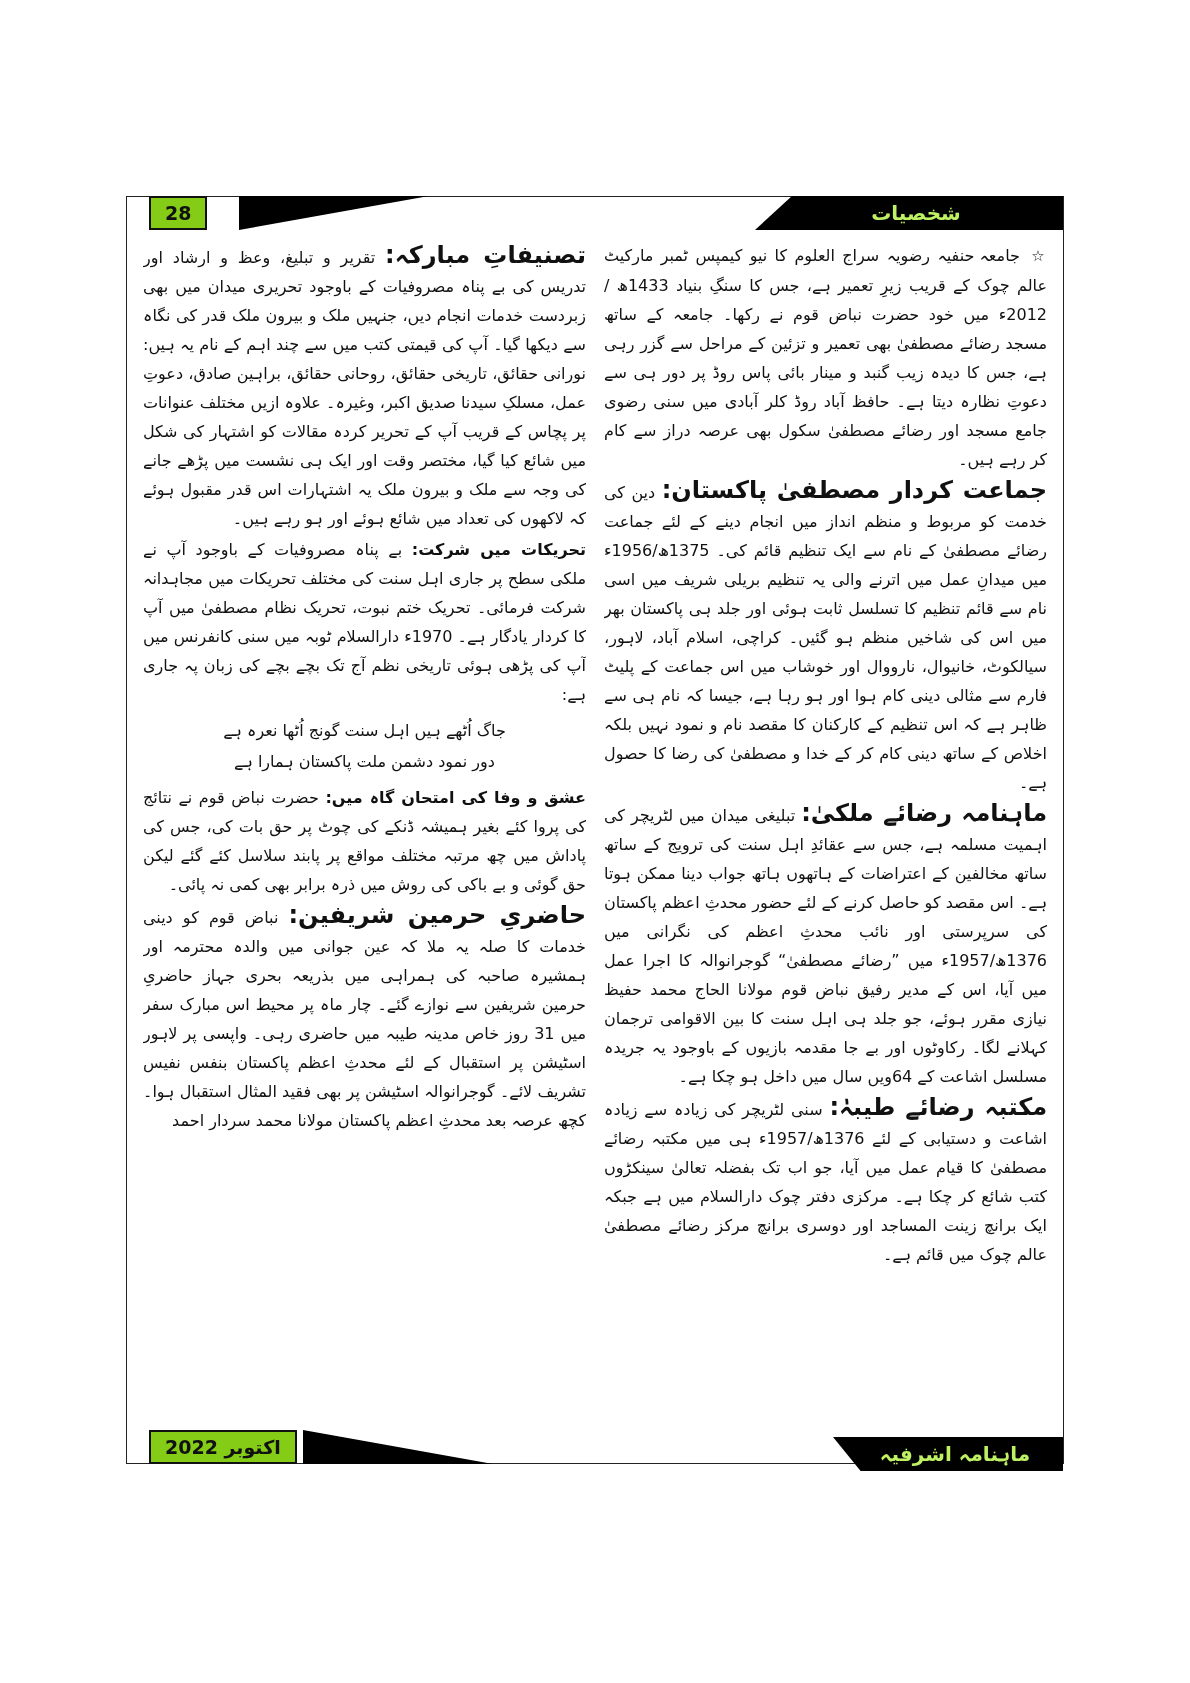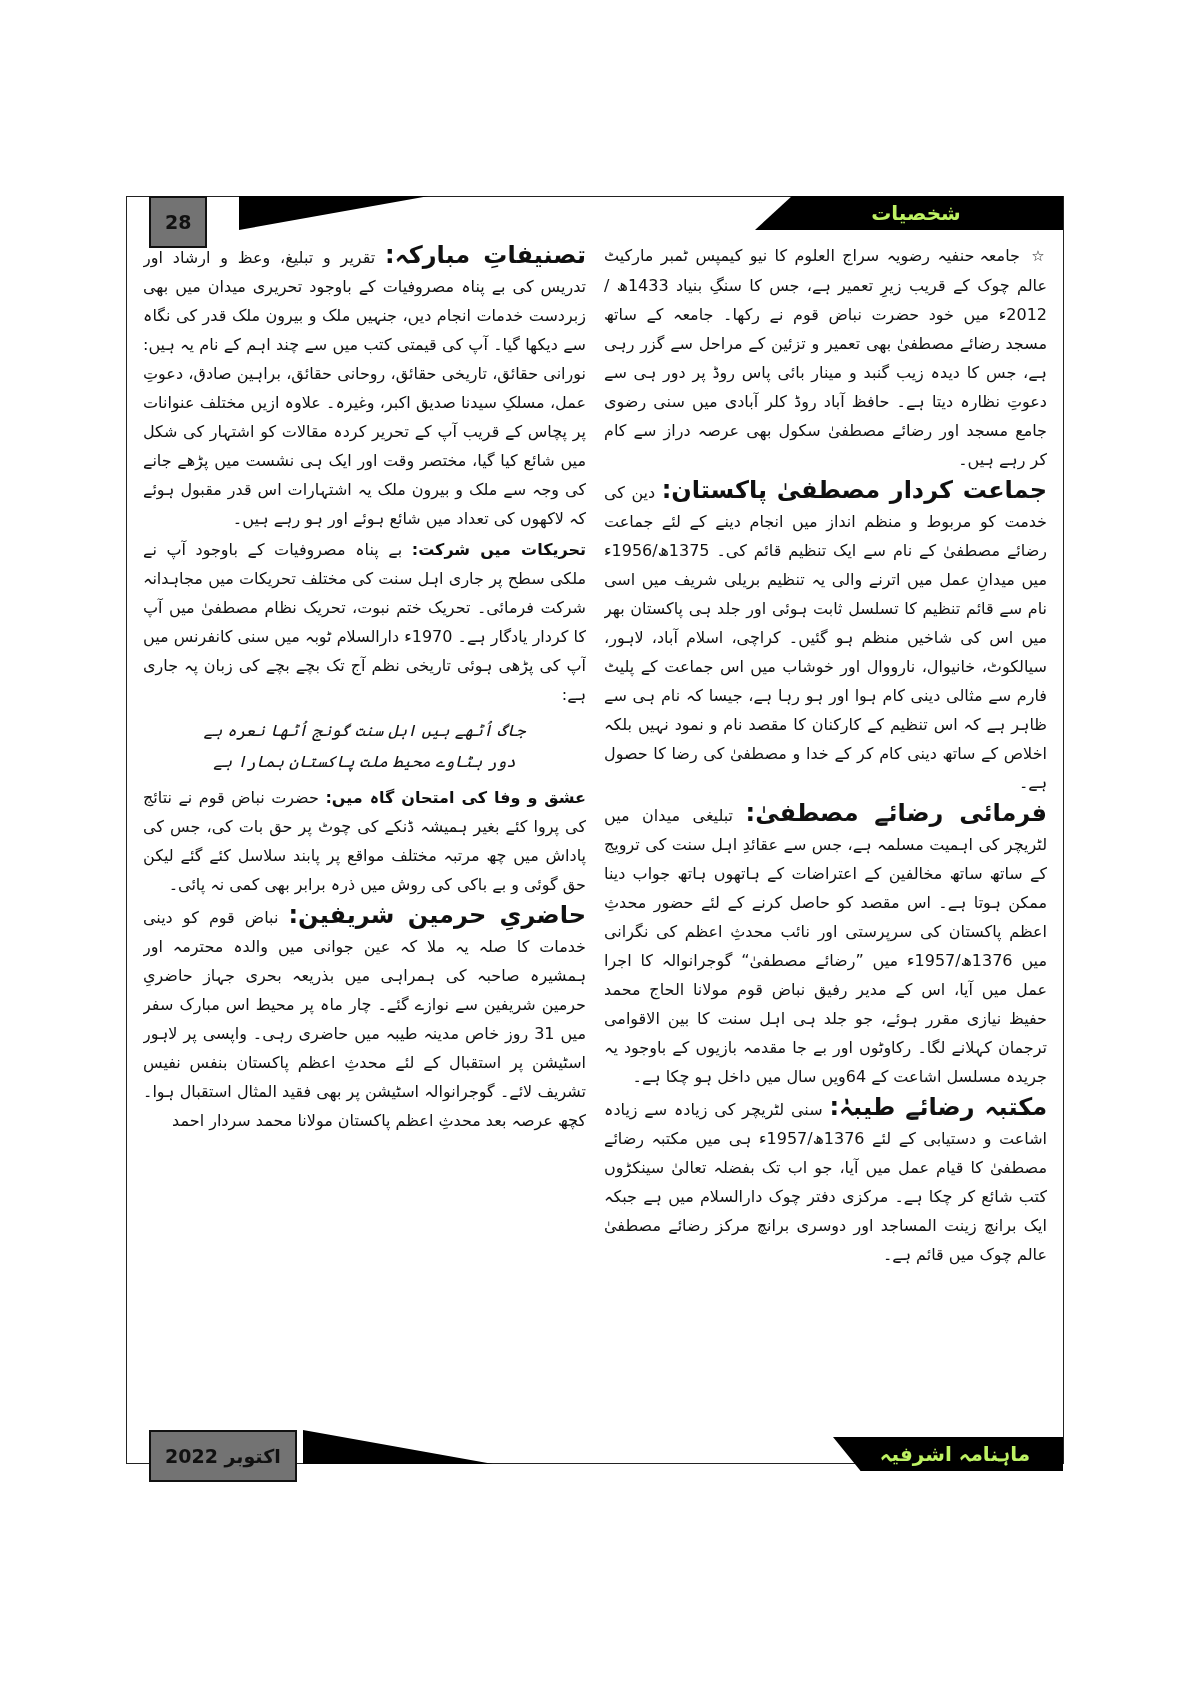--- a/index.html
+++ b/index.html
@@ -9,23 +9,23 @@
   }
   .frame{
     position:absolute;left:126px;top:196px;width:938px;height:1268px;
     border:1px solid #222;box-sizing:border-box;background:#fff;
   }
   
   .band-row{position:absolute;left:0;right:0;height:34px;display:block;}
   .band-row.top{top:-1px;}
   .band-row.bottom{bottom:-1px;}
   .numbox{
-    position:absolute;box-sizing:border-box;border:2px solid #111;background:#737373;
+    position:absolute;box-sizing:border-box;border:2px solid #111;background:#84cc16;
     font-weight:bold;font-size:19px;display:flex;align-items:center;justify-content:center;
-    padding:0 14px;height:52px;
+    padding:0 14px;height:34px;
   }
   .ribbon{position:absolute;height:34px;background:#000;}
   .rib-right-taper{clip-path:polygon(0 0,100% 0,0 100%);}
   .rib-left-taper{clip-path:polygon(0 100%,12% 0,100% 0,100% 100%);}
   .rib-left-taper-b{clip-path:polygon(0 0,100% 0,100% 100%,12% 100%);}
   .band-label{
     position:absolute;height:34px;background:#000;color:#bef264;
     display:flex;align-items:center;justify-content:center;
     font-weight:bold;font-size:20px;padding:0 26px 0 40px;box-sizing:border-box;
   }
@@ -33,21 +33,21 @@
   .columns{
     position:absolute;top:44px;bottom:40px;left:16px;right:16px;
     display:flex;flex-direction:row;gap:18px;direction:rtl;
   }
   .col{flex:1;direction:rtl;text-align:justify;overflow:hidden;}
   .col p{margin:0 0 2px 0;font-size:16px;line-height:29px;text-align:justify;}
   .col p:last-child{margin-bottom:0;}
   .h{font-weight:bold;font-size:24px;letter-spacing:0;}
   .lead{font-weight:bold;}
   .star{font-size:15px;padding-left:4px;}
-  .poem{text-align:center !important;margin:6px 0 !important;font-style:italic;}
+  .poem{text-align:center !important;margin:6px 0 !important;}
   .poem .poem-line{display:block;line-height:31px;}
 </style>
 </head>
 <body>
 
 <div class="frame">
 
   <div class="band-row top">
     <div class="numbox" style="left:22px;top:0;">28</div>
     <div class="ribbon rib-right-taper" style="left:112px;top:0;width:190px;"></div>
@@ -59,41 +59,41 @@
     <div class="col">
       <p>
         <span class="star">☆</span>
         <span>جامعہ حنفیہ رضویہ سراج العلوم کا نیو کیمپس ٹمبر مارکیٹ عالم چوک کے قریب زیرِ تعمیر ہے، جس کا سنگِ بنیاد 1433ھ / 2012ء میں خود حضرت نباض قوم نے رکھا۔ جامعہ کے ساتھ مسجد رضائے مصطفیٰ بھی تعمیر و تزئین کے مراحل سے گزر رہی ہے، جس کا دیدہ زیب گنبد و مینار بائی پاس روڈ پر دور ہی سے دعوتِ نظارہ دیتا ہے۔ حافظ آباد روڈ کلر آبادی میں سنی رضوی جامع مسجد اور رضائے مصطفیٰ سکول بھی عرصہ دراز سے کام کر رہے ہیں۔</span>
       </p>
       <p>
         <span class="h">جماعت کردار مصطفیٰ پاکستان:</span>
         <span>دین کی خدمت کو مربوط و منظم انداز میں انجام دینے کے لئے جماعت رضائے مصطفیٰ کے نام سے ایک تنظیم قائم کی۔ 1375ھ/1956ء میں میدانِ عمل میں اترنے والی یہ تنظیم بریلی شریف میں اسی نام سے قائم تنظیم کا تسلسل ثابت ہوئی اور جلد ہی پاکستان بھر میں اس کی شاخیں منظم ہو گئیں۔ کراچی، اسلام آباد، لاہور، سیالکوٹ، خانیوال، نارووال اور خوشاب میں اس جماعت کے پلیٹ فارم سے مثالی دینی کام ہوا اور ہو رہا ہے، جیسا کہ نام ہی سے ظاہر ہے کہ اس تنظیم کے کارکنان کا مقصد نام و نمود نہیں بلکہ اخلاص کے ساتھ دینی کام کر کے خدا و مصطفیٰ کی رضا کا حصول ہے۔</span>
       </p>
       <p>
-        <span class="h">فرمائی رضائے مصطفیٰ:</span>
+        <span class="h">ماہنامہ رضائے ملکیٰ:</span>
         <span>تبلیغی میدان میں لٹریچر کی اہمیت مسلمہ ہے، جس سے عقائدِ اہل سنت کی ترویج کے ساتھ ساتھ مخالفین کے اعتراضات کے ہاتھوں ہاتھ جواب دینا ممکن ہوتا ہے۔ اس مقصد کو حاصل کرنے کے لئے حضور محدثِ اعظم پاکستان کی سرپرستی اور نائب محدثِ اعظم کی نگرانی میں 1376ھ/1957ء میں ”رضائے مصطفیٰ“ گوجرانوالہ کا اجرا عمل میں آیا، اس کے مدیر رفیق نباض قوم مولانا الحاج محمد حفیظ نیازی مقرر ہوئے، جو جلد ہی اہل سنت کا بین الاقوامی ترجمان کہلانے لگا۔ رکاوٹوں اور بے جا مقدمہ بازیوں کے باوجود یہ جریدہ مسلسل اشاعت کے 64ویں سال میں داخل ہو چکا ہے۔</span>
       </p>
       <p>
         <span class="h">مکتبہ رضائے طیبہٰ:</span>
         <span>سنی لٹریچر کی زیادہ سے زیادہ اشاعت و دستیابی کے لئے 1376ھ/1957ء ہی میں مکتبہ رضائے مصطفیٰ کا قیام عمل میں آیا، جو اب تک بفضلہ تعالیٰ سینکڑوں کتب شائع کر چکا ہے۔ مرکزی دفتر چوک دارالسلام میں ہے جبکہ ایک برانچ زینت المساجد اور دوسری برانچ مرکز رضائے مصطفیٰ عالم چوک میں قائم ہے۔</span>
       </p>
     </div>
 
     <div class="col">
       <p>
         <span class="h">تصنیفاتِ مبارکہ:</span>
         <span>تقریر و تبلیغ، وعظ و ارشاد اور تدریس کی بے پناہ مصروفیات کے باوجود تحریری میدان میں بھی زبردست خدمات انجام دیں، جنہیں ملک و بیرون ملک قدر کی نگاہ سے دیکھا گیا۔ آپ کی قیمتی کتب میں سے چند اہم کے نام یہ ہیں: نورانی حقائق، تاریخی حقائق، روحانی حقائق، براہین صادق، دعوتِ عمل، مسلکِ سیدنا صدیق اکبر، وغیرہ۔ علاوہ ازیں مختلف عنوانات پر پچاس کے قریب آپ کے تحریر کردہ مقالات کو اشتہار کی شکل میں شائع کیا گیا، مختصر وقت اور ایک ہی نشست میں پڑھے جانے کی وجہ سے ملک و بیرون ملک یہ اشتہارات اس قدر مقبول ہوئے کہ لاکھوں کی تعداد میں شائع ہوئے اور ہو رہے ہیں۔</span>
       </p>
       <p>
         <span class="lead">تحریکات میں شرکت:</span>
         <span>بے پناہ مصروفیات کے باوجود آپ نے ملکی سطح پر جاری اہل سنت کی مختلف تحریکات میں مجاہدانہ شرکت فرمائی۔ تحریک ختم نبوت، تحریک نظام مصطفیٰ میں آپ کا کردار یادگار ہے۔ 1970ء دارالسلام ٹوبہ میں سنی کانفرنس میں آپ کی پڑھی ہوئی تاریخی نظم آج تک بچے بچے کی زبان پہ جاری ہے:</span>
       </p>
       <p class="poem">
         <span class="poem-line">جاگ اُٹھے ہیں اہل سنت گونج اُٹھا نعرہ ہے</span>
-        <span class="poem-line">دور ہٹاوے محیط ملت پاکستان ہمارا ہے</span>
+        <span class="poem-line">دور نمود دشمن ملت پاکستان ہمارا ہے</span>
       </p>
       <p>
         <span class="lead">عشق و وفا کی امتحان گاہ میں:</span>
         <span>حضرت نباض قوم نے نتائج کی پروا کئے بغیر ہمیشہ ڈنکے کی چوٹ پر حق بات کی، جس کی پاداش میں چھ مرتبہ مختلف مواقع پر پابند سلاسل کئے گئے لیکن حق گوئی و بے باکی کی روش میں ذرہ برابر بھی کمی نہ پائی۔</span>
       </p>
       <p>
         <span class="h">حاضریِ حرمین شریفین:</span>
         <span>نباض قوم کو دینی خدمات کا صلہ یہ ملا کہ عین جوانی میں والدہ محترمہ اور ہمشیرہ صاحبہ کی ہمراہی میں بذریعہ بحری جہاز حاضریِ حرمین شریفین سے نوازے گئے۔ چار ماہ پر محیط اس مبارک سفر میں 31 روز خاص مدینہ طیبہ میں حاضری رہی۔ واپسی پر لاہور اسٹیشن پر استقبال کے لئے محدثِ اعظم پاکستان بنفس نفیس تشریف لائے۔ گوجرانوالہ اسٹیشن پر بھی فقید المثال استقبال ہوا۔ کچھ عرصہ بعد محدثِ اعظم پاکستان مولانا محمد سردار احمد</span>
       </p>
     </div>

